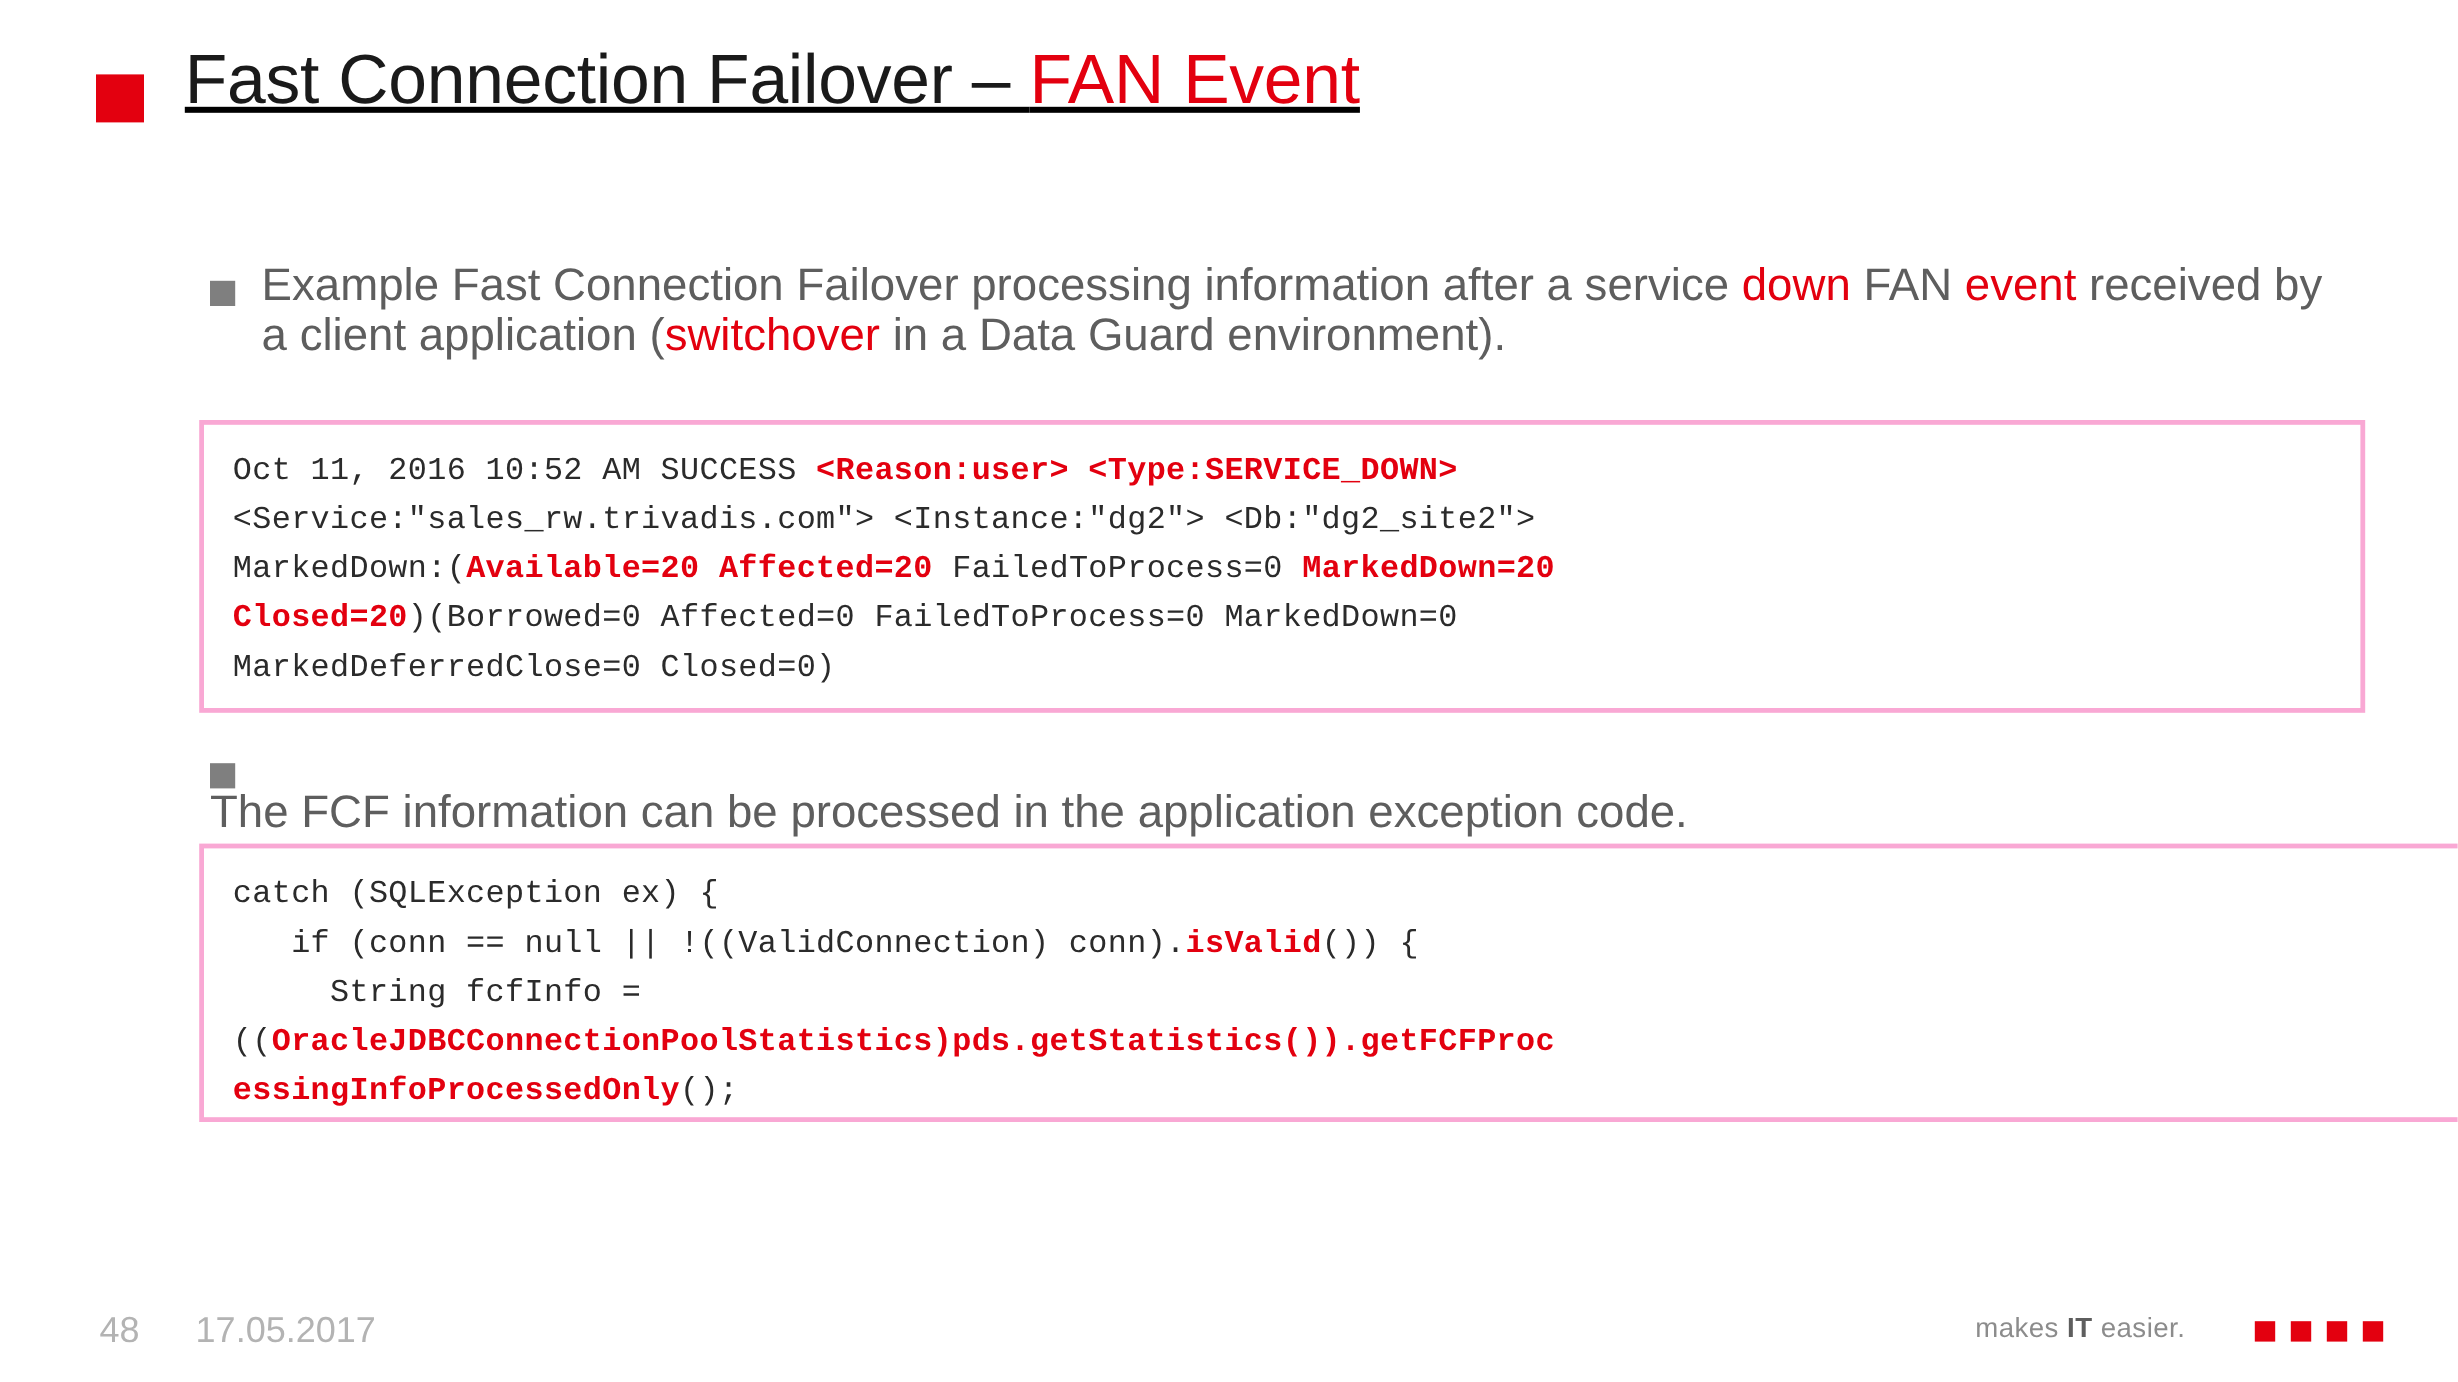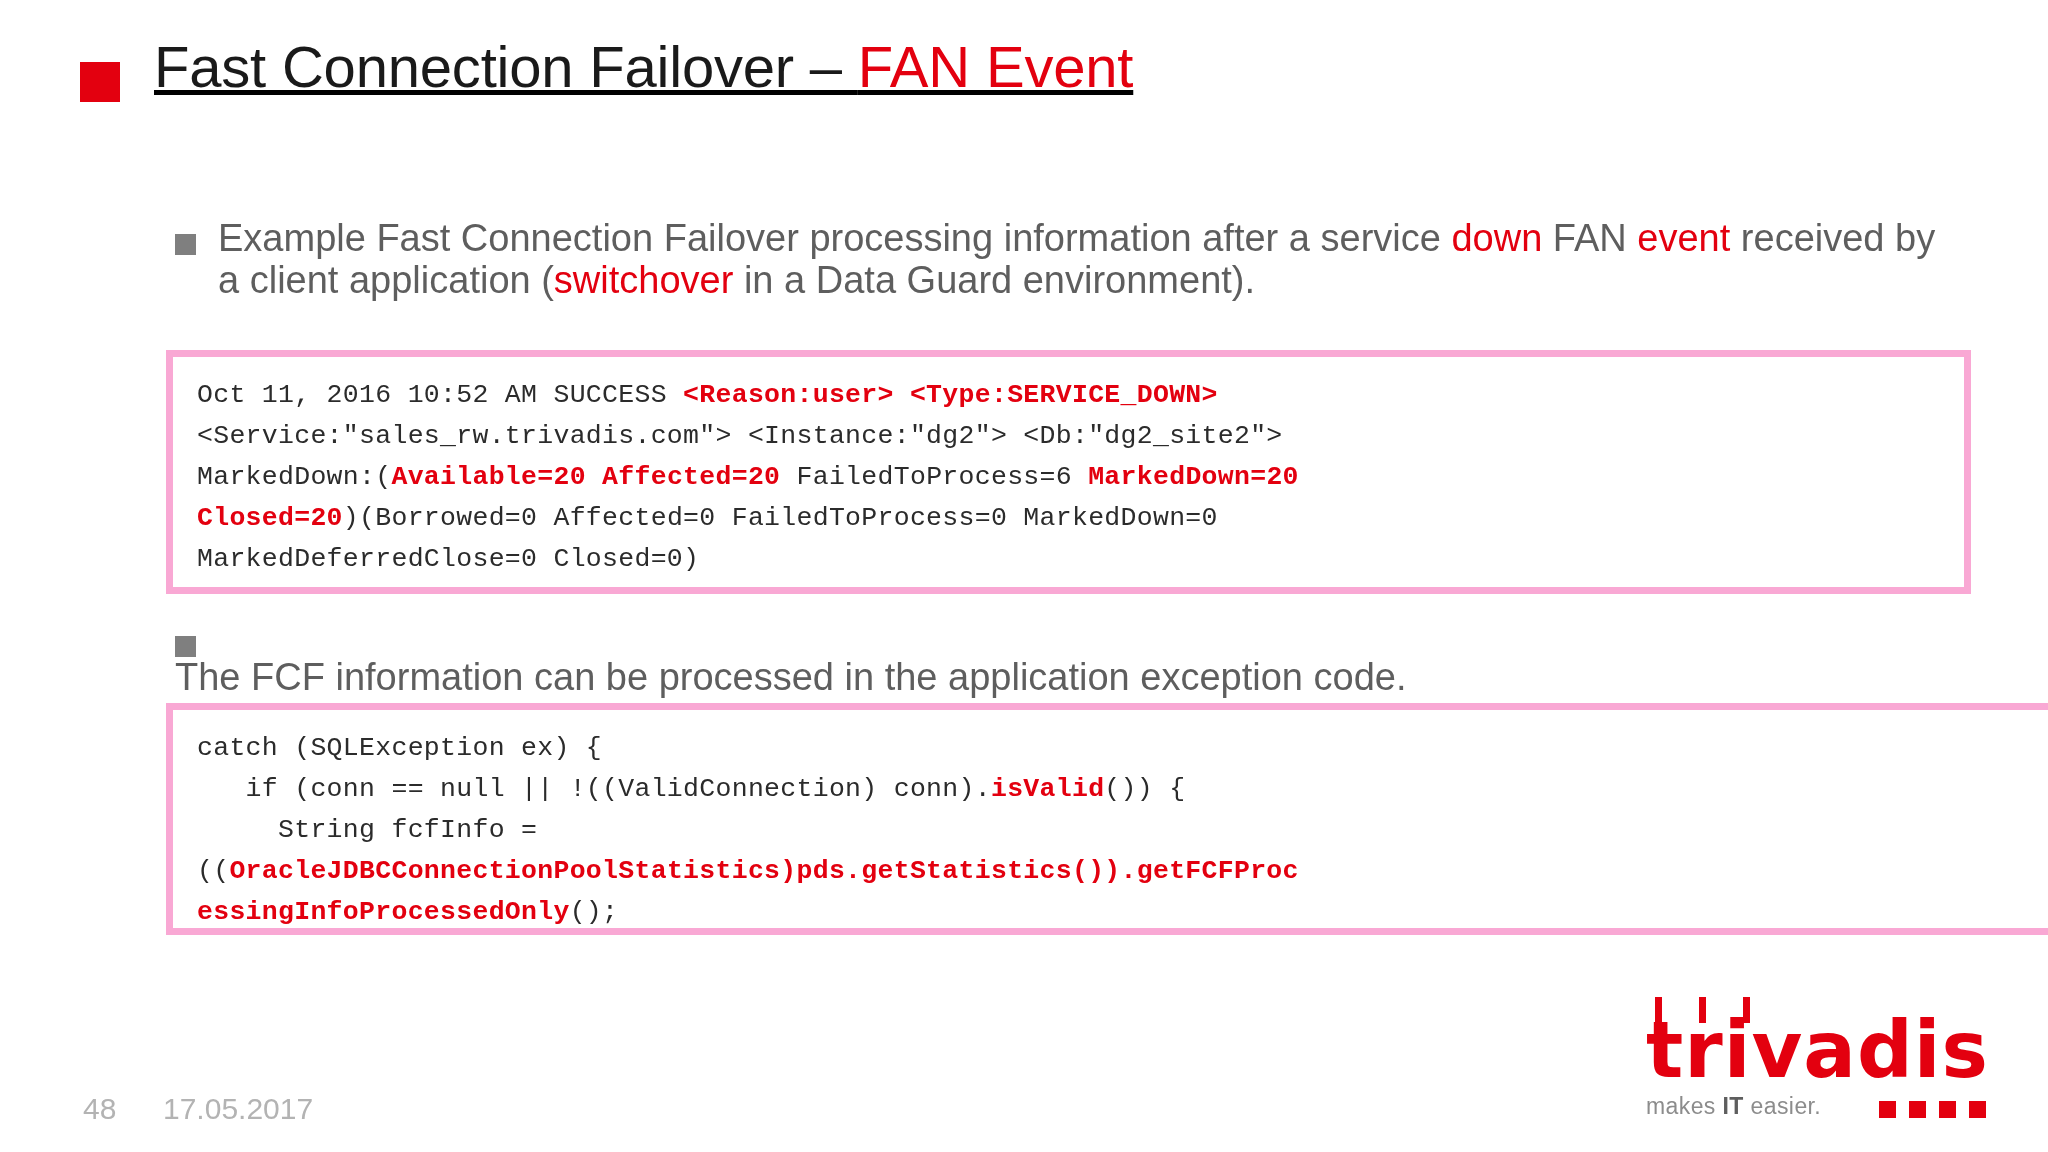--- a/index.html
+++ b/index.html
@@ -64,21 +64,21 @@
     font-weight: 400;
   }
   .bullet-text .accent { color: #e3000f; }
 
   #bullet-1 { left: 175px; top: 218px; width: 1790px; }
   #bullet-2 { left: 175px; top: 620px; width: 1790px; flex-direction: column; }
 
   
   .code-box {
     position: absolute;
-    border: 7px solid #f9a8d4;
+    border: 4px solid #f9a8d4;
     background: #ffffff;
     box-sizing: border-box;
     padding: 18px 26px 18px 24px;
   }
   .code-line {
     font-family: "Liberation Mono", "DejaVu Sans Mono", monospace;
     font-size: 26.5px;
     line-height: 41px;
     color: #2b2b2b;
     white-space: pre;
@@ -162,21 +162,21 @@
 </div>
 
 <div class="bullet-block" id="bullet-1">
   <div class="bullet-square"></div>
   <div class="bullet-text"><span>Example Fast Connection Failover processing information after a service </span><span class="accent r">down</span><span> FAN </span><span class="accent r">event</span><span> received by a client application (</span><span class="accent r">switchover</span><span> in a Data Guard environment).</span></div>
 </div>
 
 <div class="code-box" id="code-box-1">
     <div class="code-line"><span>Oct 11, 2016 10:52 AM SUCCESS </span><span class="accent r">&lt;Reason:user&gt; &lt;Type:SERVICE_DOWN&gt;</span></div>
     <div class="code-line"><span>&lt;Service:"sales_rw.trivadis.com"&gt; &lt;Instance:"dg2"&gt; &lt;Db:"dg2_site2"&gt;</span></div>
-    <div class="code-line"><span>MarkedDown:(</span><span class="accent r">Available=20 Affected=20</span><span> FailedToProcess=6 </span><span class="accent r">MarkedDown=20</span></div>
+    <div class="code-line"><span>MarkedDown:(</span><span class="accent r">Available=20 Affected=20</span><span> FailedToProcess=0 </span><span class="accent r">MarkedDown=20</span></div>
     <div class="code-line"><span class="accent r">Closed=20</span><span>)(Borrowed=0 Affected=0 FailedToProcess=0 MarkedDown=0</span></div>
     <div class="code-line"><span>MarkedDeferredClose=0 Closed=0)</span></div>
   </div>
 
 <div class="bullet-block" id="bullet-2">
   <div class="bullet-square"></div>
   <div class="bullet-text"><span>The FCF information can be processed in the application exception code.</span></div>
 </div>
 
 <div class="code-box" id="code-box-2">
@@ -186,26 +186,20 @@
     <div class="code-line"><span>((</span><span class="accent r">OracleJDBCConnectionPoolStatistics)pds.getStatistics()).getFCFProc</span></div>
     <div class="code-line"><span class="accent r">essingInfoProcessedOnly</span><span>();</span></div>
   </div>
 
 <div class="footer">
   <span class="footer-page">48</span>
   <span class="footer-date">17.05.2017</span>
 </div>
 
 <div class="logo">
-  <div class="logo-word">
-    <span class="logo-tick" style="left:9px;"></span>
-    <span class="logo-tick" style="left:53px;"></span>
-    <span class="logo-tick" style="left:97px;"></span>
-    <span>trivadis</span>
-  </div>
   <div class="logo-tagline">
     <span>makes </span><b>IT</b><span> easier.</span>
   </div>
   <div class="logo-dots">
       <span class="logo-dot"></span>
       <span class="logo-dot"></span>
       <span class="logo-dot"></span>
       <span class="logo-dot"></span>
     </div>
 </div>

